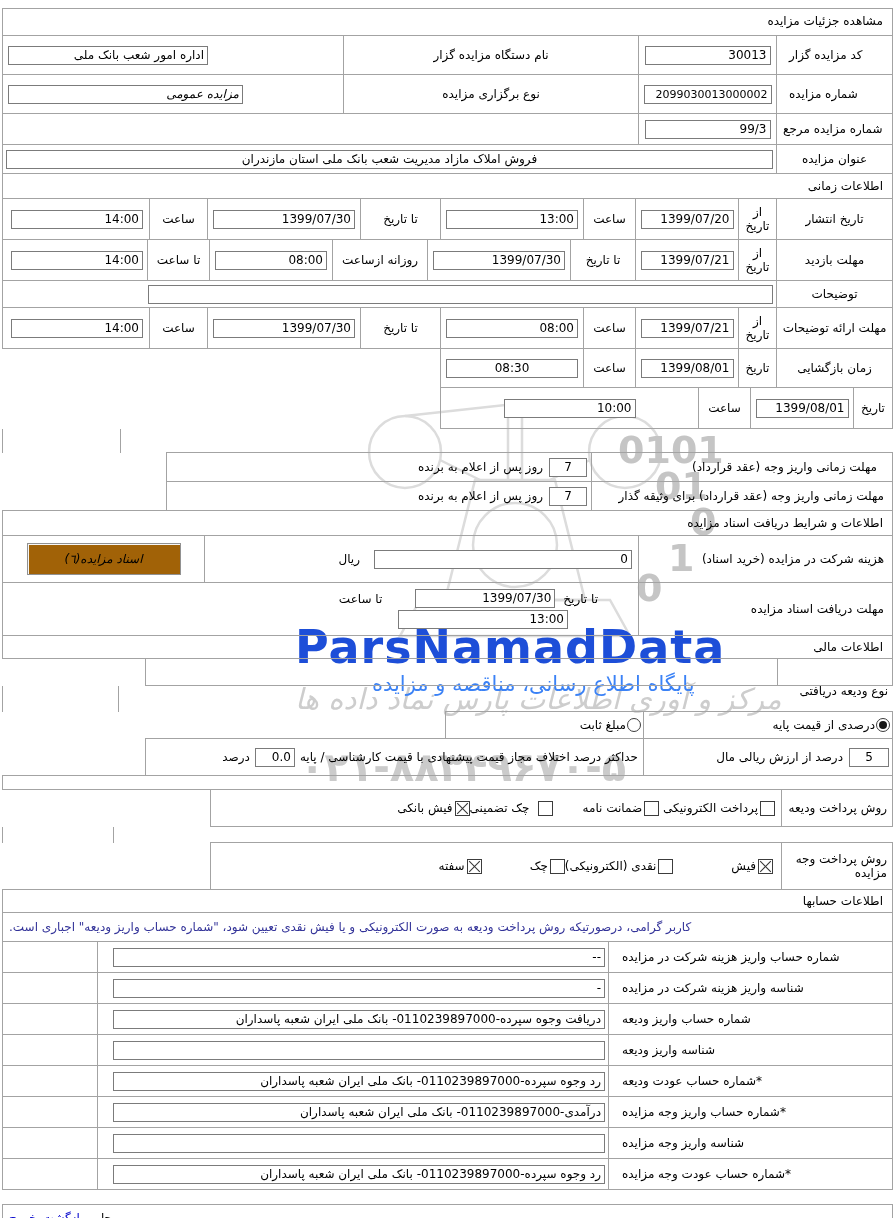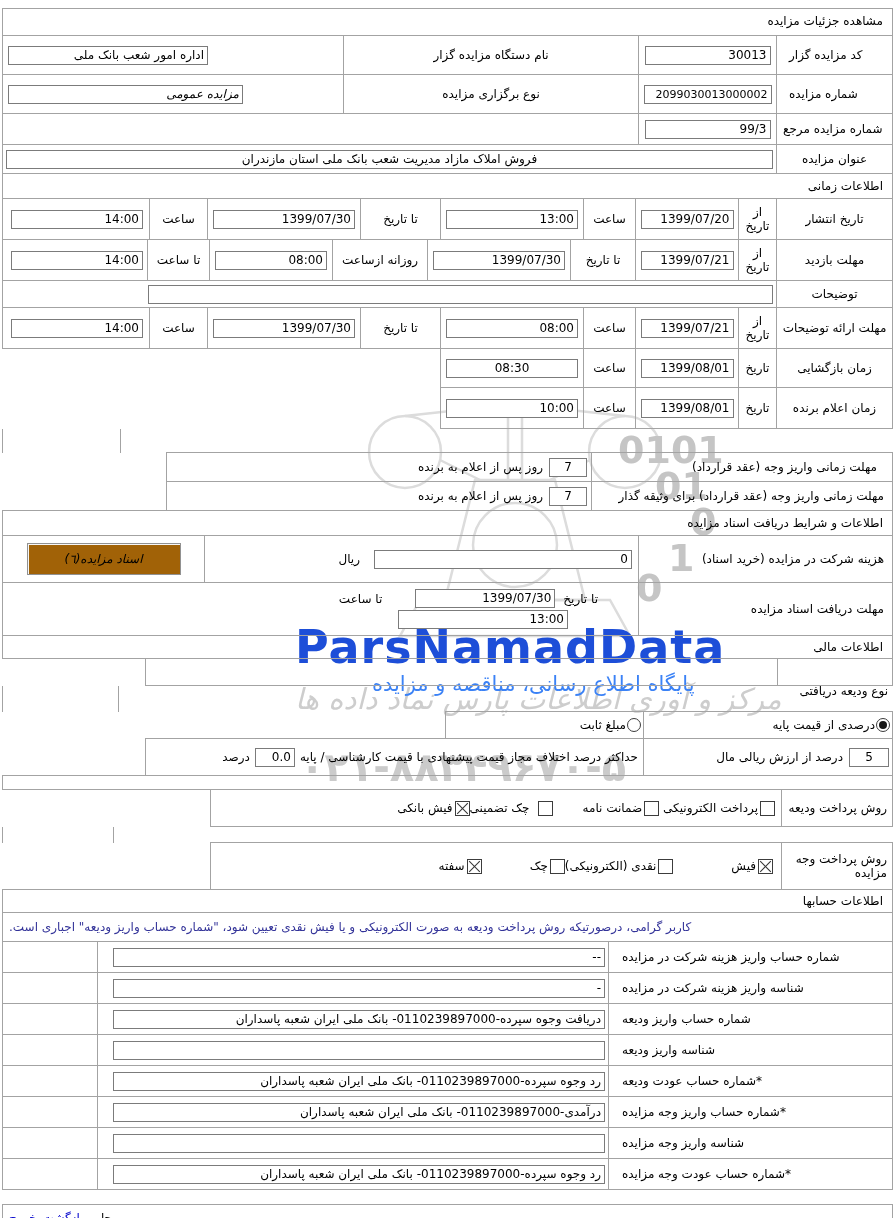--- a/index.html
+++ b/index.html
@@ -195,21 +195,20 @@
     <div class="cell val" style="width:103px;">
       <div class="tb" style="width:93px;">1399/08/01</div>
     </div>
     <div class="cell sub" style="width:52px;">ساعت</div>
     <div class="cell grow val">
       <div class="tb" style="width:132px;text-align:center;">08:30</div>
     </div>
   </div>
 
   <div class="strip rightward" style="height:40px;width:451px;">
-    <div class="cell lblcol ctr">زمان اعلام برنده</div>
     <div class="cell sub" style="width:38px;">تاریخ</div>
     <div class="cell val" style="width:103px;">
       <div class="tb" style="width:93px;">1399/08/01</div>
     </div>
     <div class="cell sub" style="width:52px;">ساعت</div>
     <div class="cell grow val">
       <div class="tb" style="width:132px;">10:00</div>
     </div>
   </div>
 

